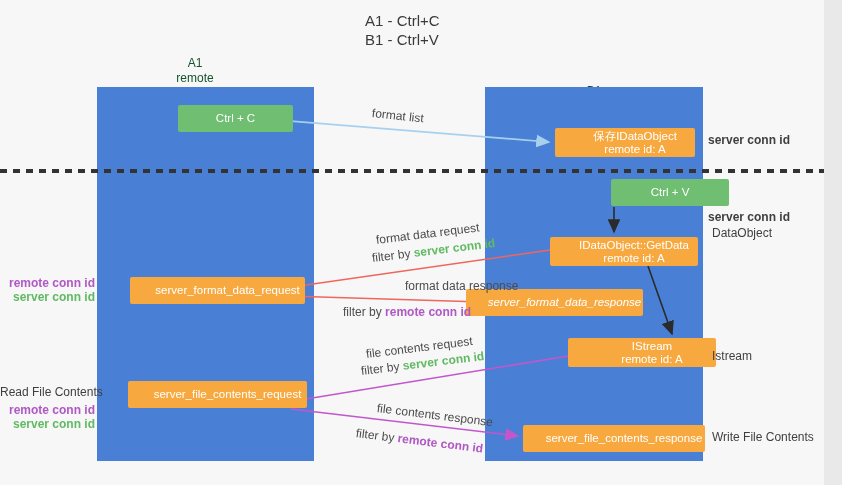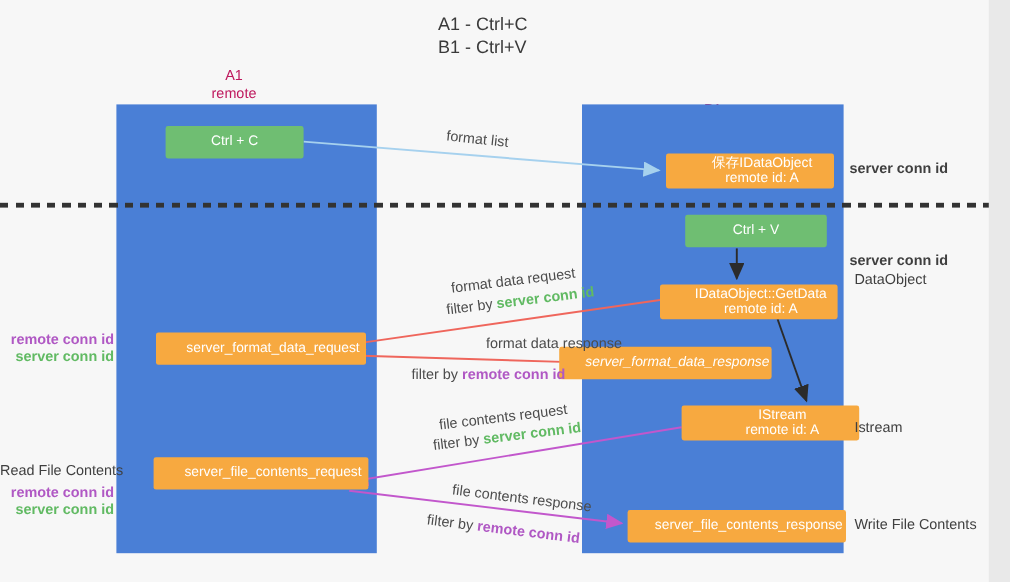--- a/index.html
+++ b/index.html
@@ -1,26 +1,26 @@
 <!DOCTYPE html>
 <html style="--lifeline-blue: #4a7fd6; --node-green: #6fbe72; --node-orange: #f7a940; --accent-green: #61ba63; --accent-purple: #b058c4; --arrow-red: #ef665c; --arrow-magenta: #c257cc; --arrow-lightblue: #a6d1ee; --arrow-black: #2b2b2b;"><head>
 <meta charset="utf-8">
 <style>
   html,body{margin:0;padding:0;}
   body{background:#e9e9e9;font-family:"Liberation Sans",sans-serif;}
   .canvas{position:relative;width:824px;height:485px;background:#f7f7f7;overflow:hidden;
           font-family:"Liberation Sans",sans-serif;color:#3c3c3c;}
   .title{position:absolute;left:365px;top:11px;font-size:15px;line-height:19px;color:#3a3a3a;}
-  .col-head{position:absolute;top:56px;width:220px;text-align:center;font-size:12px;line-height:15px;color:#be185d;}
+  .col-head{position:absolute;top:56px;width:220px;text-align:center;font-size:12px;line-height:15px;color:#14532d;}
   .lifeline{position:absolute;top:87px;height:374px;background:var(--lifeline-blue,#4a7fd6);}
   .divider{position:absolute;left:0;top:169px;width:842px;height:4px;
            background:repeating-linear-gradient(90deg,#333 0 7px,transparent 7px 13px);}
   .box{position:absolute;display:flex;flex-direction:column;align-items:center;justify-content:center;
        color:#fff;font-size:11.5px;line-height:13px;text-align:center;border-radius:2px;white-space:nowrap;}
-  .green{background:var(--node-green,#6fbe72);}
+  .green{background:var(--node-green,#6fbe72);margin-left:40px;}
   .orange{background:var(--node-orange,#f7a940);padding-left:20px;}
   .alabel{position:absolute;font-size:12px;color:#4c4c4c;white-space:nowrap;transform-origin:left center;}
   .conn-green{color:var(--accent-green,#61ba63);font-weight:bold;}
   .conn-purple{color:var(--accent-purple,#b058c4);font-weight:bold;}
   .side{position:absolute;font-size:12px;color:#3f3f3f;white-space:nowrap;}
   .side-right-align{left:0;width:95px;text-align:right;line-height:14px;}
   svg.arrows{position:absolute;left:0;top:0;pointer-events:none;}
 </style>
 </head>
 <body>

